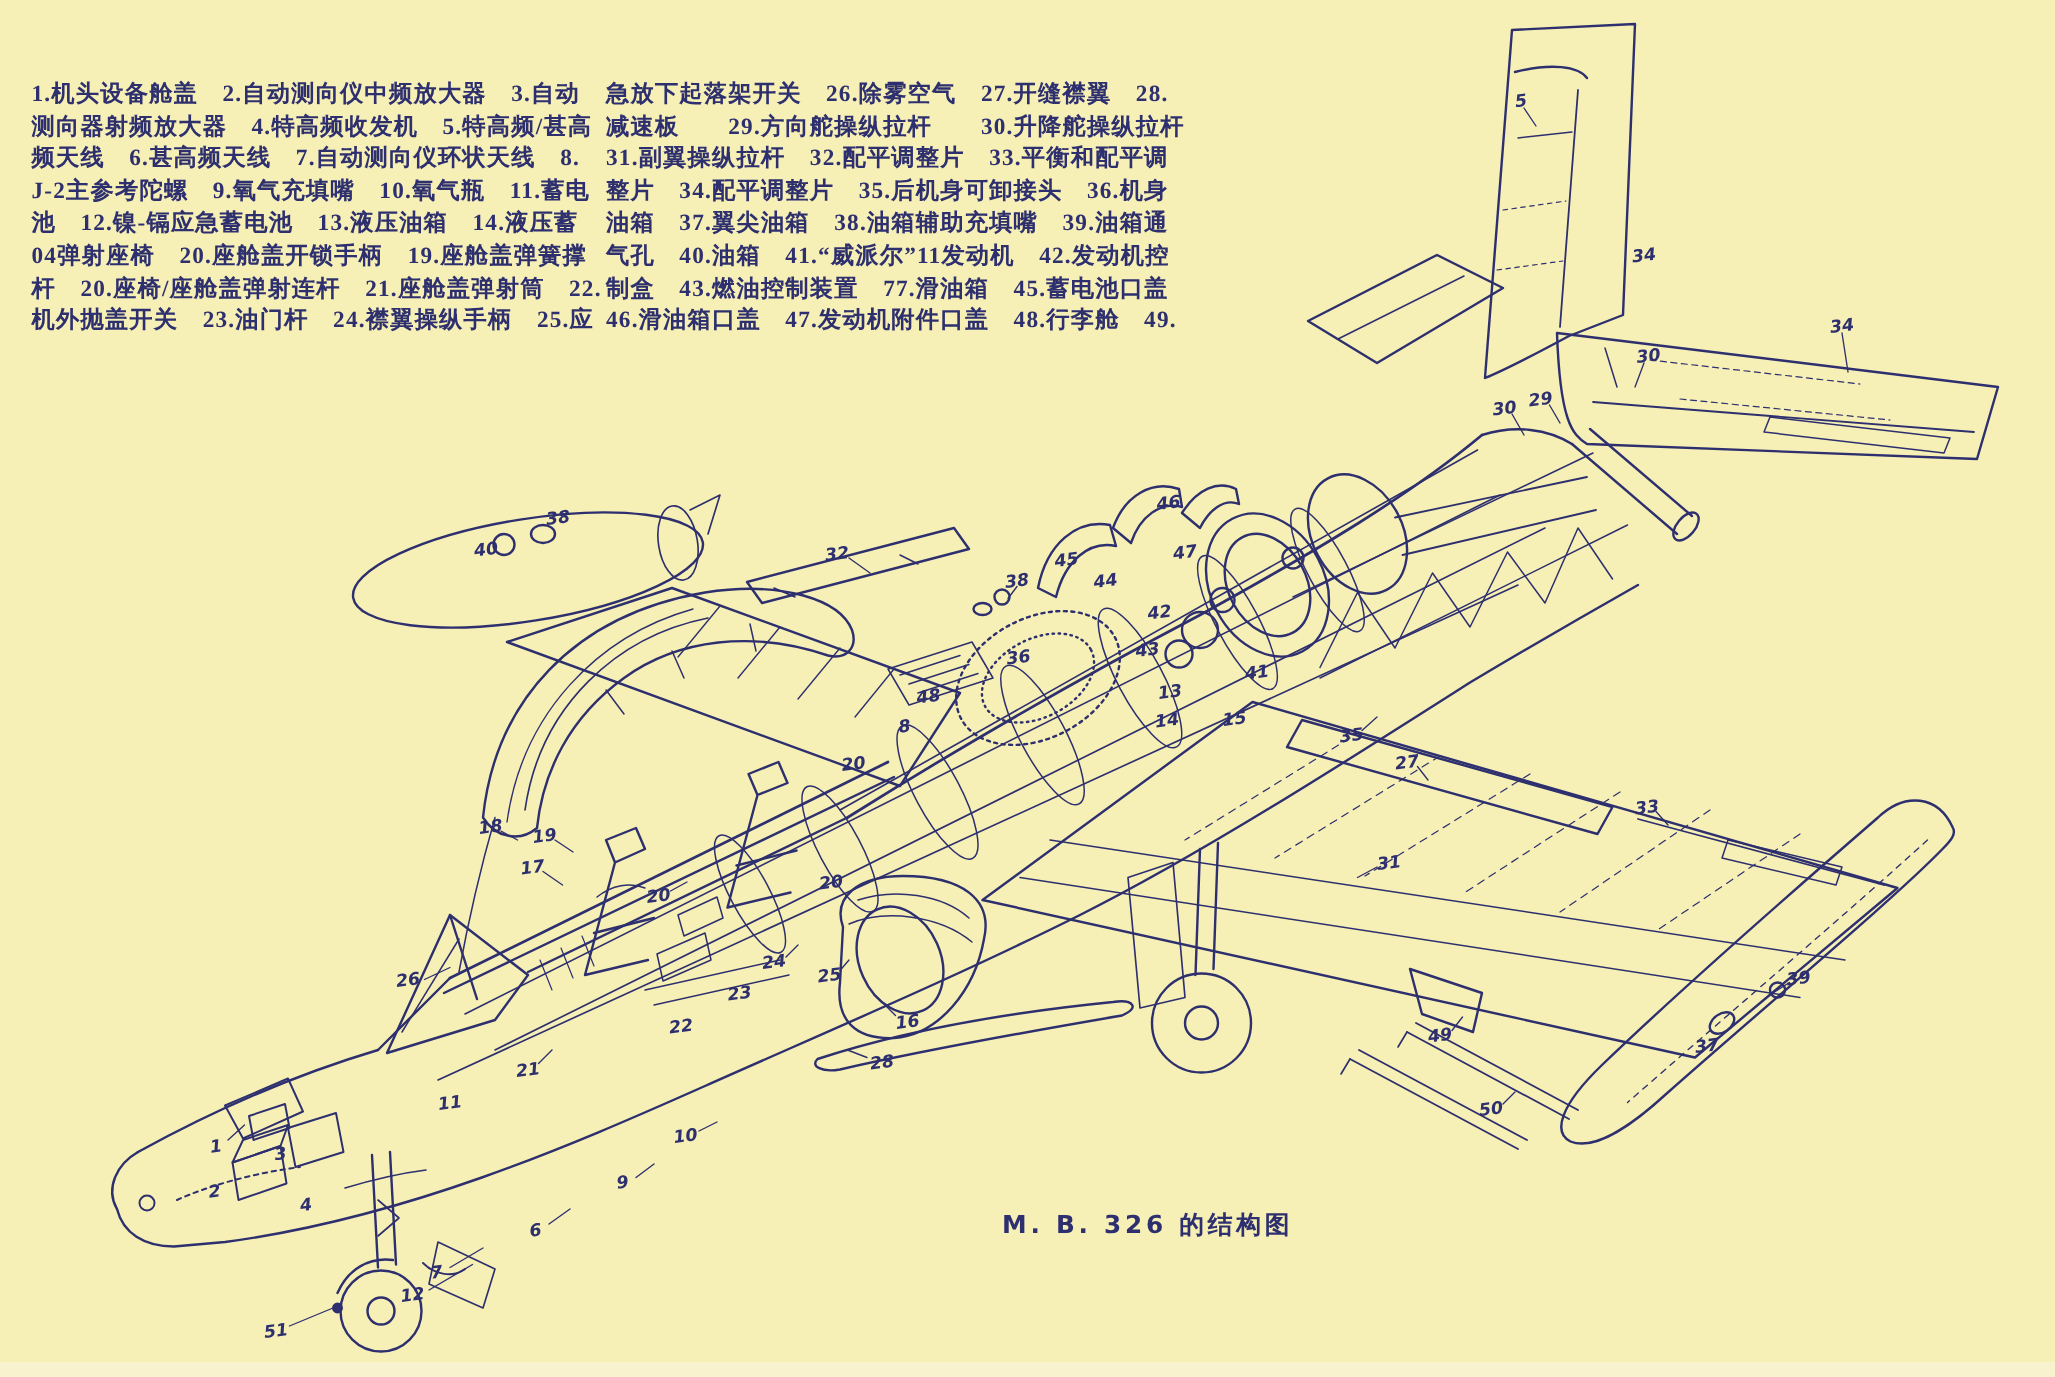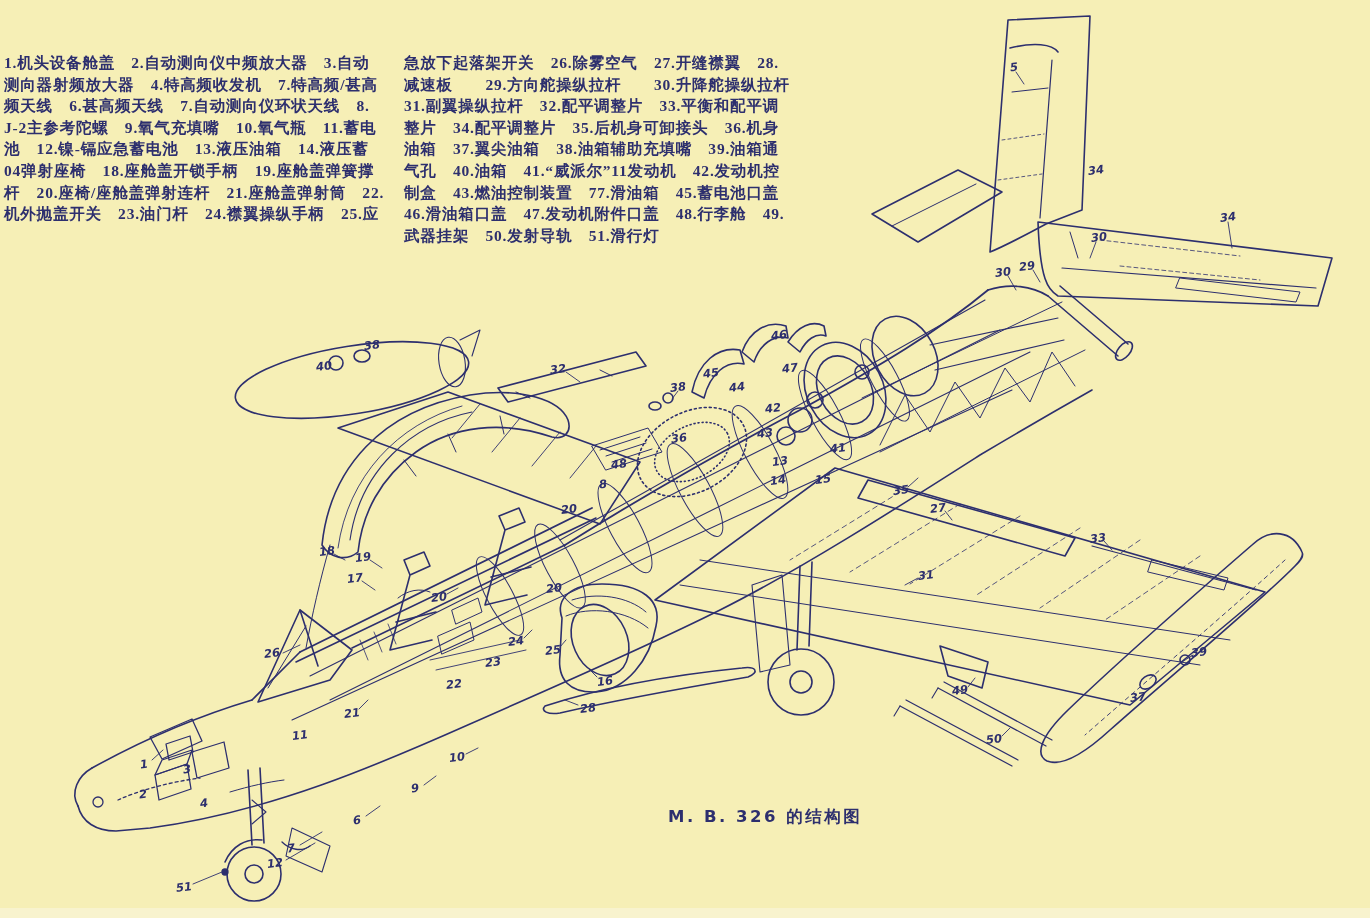--- a/index.html
+++ b/index.html
@@ -5,21 +5,21 @@
   html,body{margin:0;padding:0;}
   :root{ --ink:#2d2f6e; --paper:#f6efb6; }
   .page{
     position:relative; width:1370px; height:918px;
     background:var(--paper); overflow:hidden;
     font-family:"Liberation Serif","DejaVu Serif",serif;
     color:var(--ink);
   }
   .legend{ position:absolute; font-size:15.5px; font-weight:bold;
     letter-spacing:0.8px; line-height:21.6px; white-space:nowrap; }
-  .legend-left{ left:4px; top:52px; }
+  .legend-left{ left:21px; top:52px; }
   .legend-right{ left:404px; top:52px; }
   .caption{
     position:absolute; left:668px; top:806px;
     font-family:"DejaVu Sans","Liberation Sans",sans-serif;
     font-size:16.5px; font-weight:700; letter-spacing:2.5px;
   }
   #callout-layer{ position:absolute; left:0; top:0; width:100%; height:100%; }
   .callout{
     position:absolute; transform:translate(-50%,-50%) rotate(-7deg);
     font-family:"DejaVu Sans","Liberation Sans",sans-serif;
@@ -220,38 +220,37 @@
                  M1096,242 L1090,258 M1033,270 L1040,282 M1008,276 L1016,290 M908,487 L918,478
                  M945,511 L952,520 M1104,541 L1112,550 M1016,72 L1024,84 M678,391 L672,399
                  M362,581 L375,590 M370,560 L382,568 M334,554 L345,560 M447,594 L458,588
                  M359,709 L368,700 M524,638 L532,630 M560,647 L566,640"></path>
       </g>
     </g>
   </svg>
 
   <div class="legend legend-left">
     <div>1.机头设备舱盖　2.自动测向仪中频放大器　3.自动</div>
-    <div>测向器射频放大器　4.特高频收发机　7.特高频/甚高</div>
+    <div>测向器射频放大器　4.特高频收发机　5.特高频/甚高</div>
     <div>频天线　6.甚高频天线　7.自动测向仪环状天线　8.</div>
     <div>J-2主参考陀螺　9.氧气充填嘴　10.氧气瓶　11.蓄电</div>
     <div>池　12.镍-镉应急蓄电池　13.液压油箱　14.液压蓄</div>
-    <div>04弹射座椅　18.座舱盖开锁手柄　19.座舱盖弹簧撑</div>
+    <div>04弹射座椅　20.座舱盖开锁手柄　19.座舱盖弹簧撑</div>
     <div>杆　20.座椅/座舱盖弹射连杆　21.座舱盖弹射筒　22.</div>
     <div>机外抛盖开关　23.油门杆　24.襟翼操纵手柄　25.应</div>
   </div>
   <div class="legend legend-right">
     <div>急放下起落架开关　26.除雾空气　27.开缝襟翼　28.</div>
     <div>减速板　　29.方向舵操纵拉杆　　30.升降舵操纵拉杆</div>
     <div>31.副翼操纵拉杆　32.配平调整片　33.平衡和配平调</div>
     <div>整片　34.配平调整片　35.后机身可卸接头　36.机身</div>
     <div>油箱　37.翼尖油箱　38.油箱辅助充填嘴　39.油箱通</div>
     <div>气孔　40.油箱　41.“威派尔”11发动机　42.发动机控</div>
     <div>制盒　43.燃油控制装置　77.滑油箱　45.蓄电池口盖</div>
     <div>46.滑油箱口盖　47.发动机附件口盖　48.行李舱　49.</div>
-    <div>武器挂架　50.发射导轨　51.滑行灯</div>
   </div>
 
   <div class="caption">M. B. 326 的结构图</div>
 
   <div id="callout-layer">
       <span class="callout" style="left: 144px; top: 764px;">1</span>
       <span class="callout" style="left: 143px; top: 794px;">2</span>
       <span class="callout" style="left: 187px; top: 769px;">3</span>
       <span class="callout" style="left: 204px; top: 803px;">4</span>
       <span class="callout" style="left: 1014px; top: 67px;">5</span>

